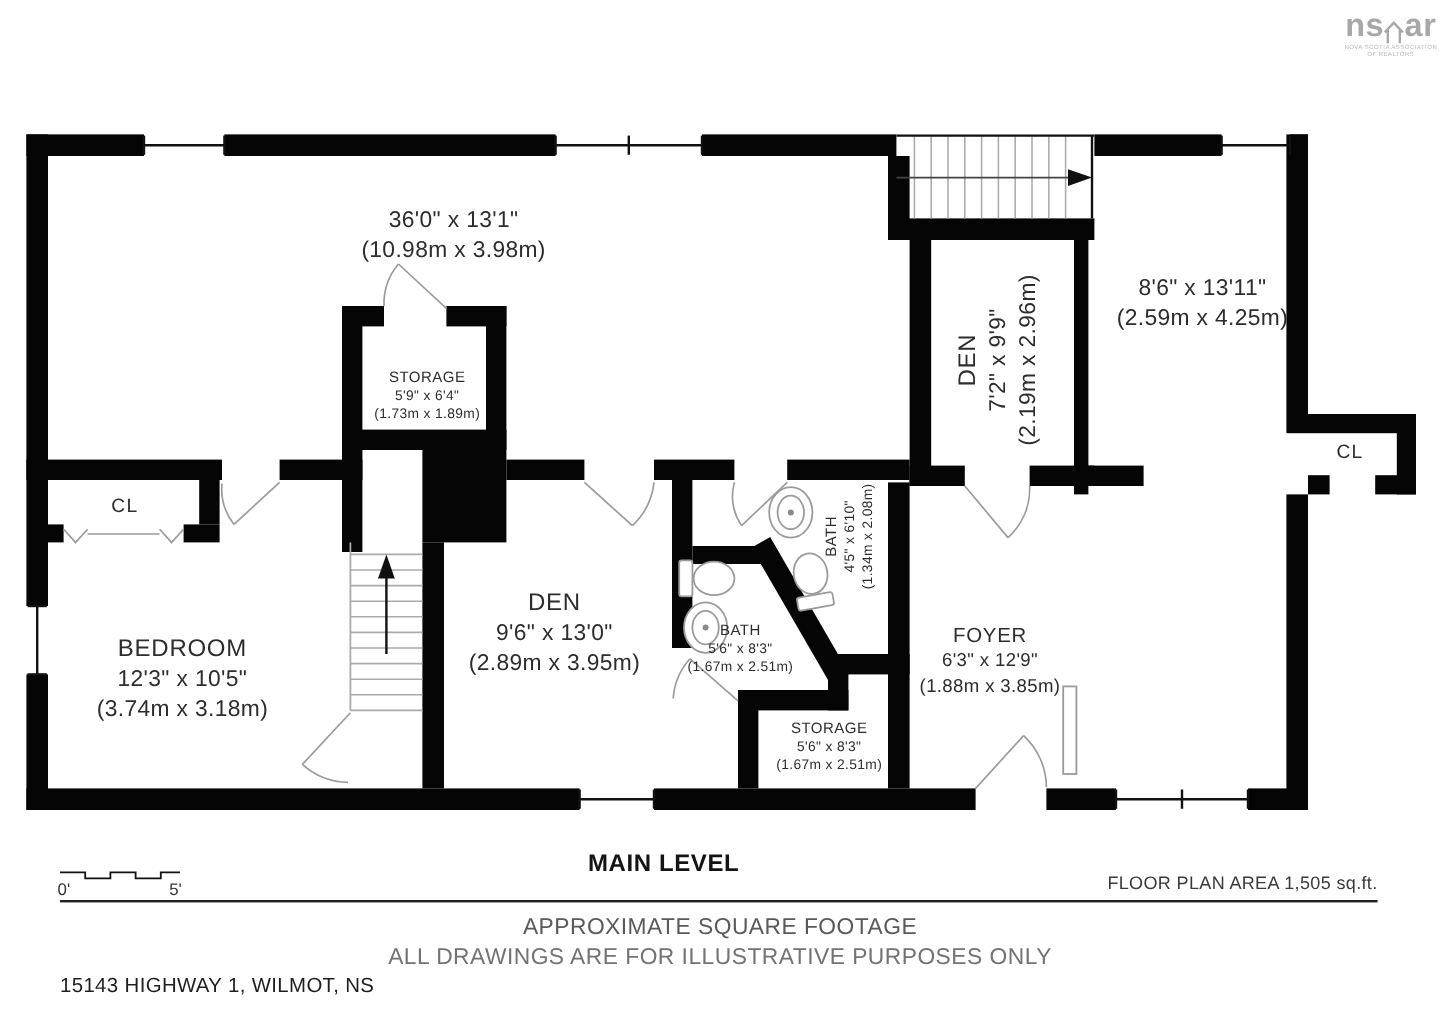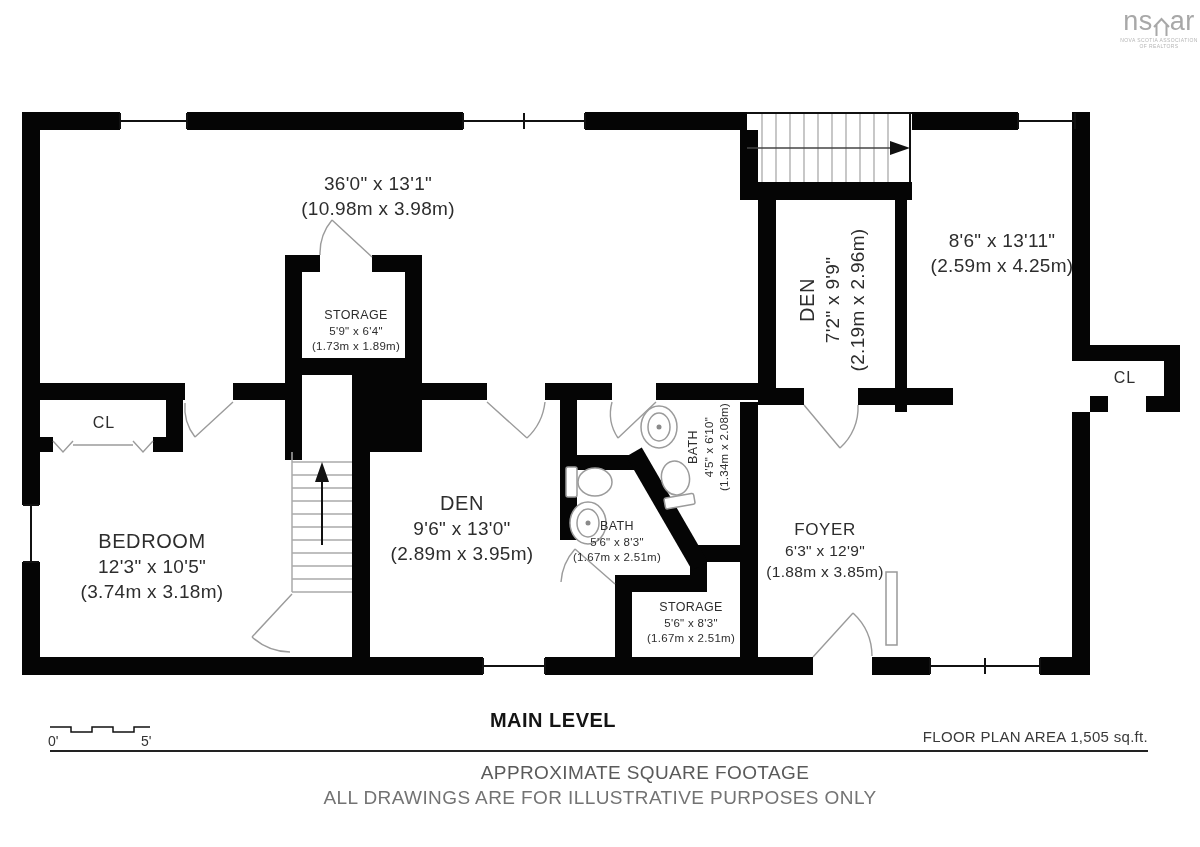--- a/index.html
+++ b/index.html
@@ -9,27 +9,27 @@
   .overlay{position:absolute;left:0;top:0;z-index:3;}
   .lbl{position:absolute;transform:translate(-50%,-50%);text-align:center;
        white-space:nowrap;z-index:4;color:#2d2d2d;line-height:1.32;}
   .lbl.rot{transform:translate(-50%,-50%) rotate(-90deg);}
   .lbl .nm{font-size:20px;letter-spacing:.6px;}
   .lbl .dm{font-size:19px;letter-spacing:.3px;}
   .lbl.md .nm{font-size:17px;}  .lbl.md .dm{font-size:15.5px;}
   .lbl.sm .nm{font-size:12.5px;letter-spacing:.4px;} .lbl.sm .dm{font-size:11.5px;}
   .cl{position:absolute;transform:translate(-50%,-50%);font-size:16px;letter-spacing:1px;z-index:4;}
   .logo{position:absolute;left:1118px;top:6px;width:82px;text-align:center;z-index:4;color:#a8a8a8;}
-  .logo .brand{font-size:27px;letter-spacing:.5px;display:flex;align-items:flex-end;justify-content:center;gap:0;}
+  .logo .brand{font-size:27px;letter-spacing:.5px;display:flex;align-items:flex-end;justify-content:center;gap:0;font-weight:bold;}
   .logo .sub{font-size:5px;letter-spacing:.4px;color:#b5b5b5;margin-top:0px;}
   .footer-title{position:absolute;left:553px;top:720px;transform:translate(-50%,-50%);
        font-size:20px;font-weight:700;letter-spacing:.5px;color:#141414;z-index:4;}
   .floor-area{position:absolute;right:52px;top:728px;font-size:15px;color:#3a3a3a;letter-spacing:.3px;z-index:4;}
   .divider{position:absolute;left:50px;top:750px;width:1098px;height:2px;background:#222;z-index:4;}
-  .disc1{position:absolute;left:600px;top:773px;transform:translate(-50%,-50%);font-size:19px;color:#5a5a5a;letter-spacing:.4px;z-index:4;margin-left:45px;}
+  .disc1{position:absolute;left:600px;top:773px;transform:translate(-50%,-50%);font-size:19px;color:#5a5a5a;letter-spacing:.4px;z-index:4;}
   .disc2{position:absolute;left:600px;top:798px;transform:translate(-50%,-50%);font-size:19px;color:#737373;letter-spacing:.4px;z-index:4;}
   .address{position:absolute;left:50px;top:812px;font-size:17px;color:#1e1e1e;letter-spacing:.3px;z-index:4;}
   .scale-num{position:absolute;font-size:14px;color:#333;z-index:4;}
 </style>
 </head>
 <body>
 
 <div class="canvas">
 
   <div class="wall" style="left:22px;top:112px;width:98px;height:18px"></div>
@@ -269,14 +269,15 @@
     <div class="sub">OF REALTORS</div>
   </div>
 
   <div class="footer-title">MAIN LEVEL</div>
   <div class="scale-num" style="left:48px;top:733px">0'</div>
   <div class="scale-num" style="left:141px;top:733px">5'</div>
   <div class="floor-area">FLOOR PLAN AREA 1,505 sq.ft.</div>
   <div class="divider"></div>
   <div class="disc1">APPROXIMATE SQUARE FOOTAGE</div>
   <div class="disc2">ALL DRAWINGS ARE FOR ILLUSTRATIVE PURPOSES ONLY</div>
+  <div class="address">15143 HIGHWAY 1, WILMOT, NS</div>
 
 </div>
 
 </body></html>

